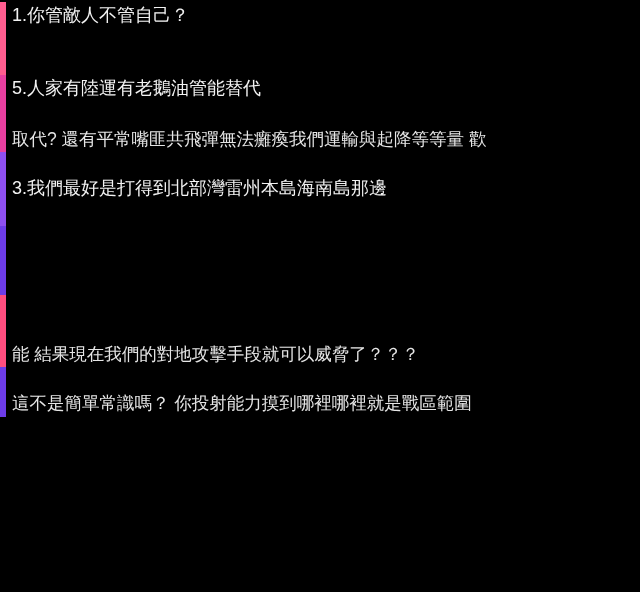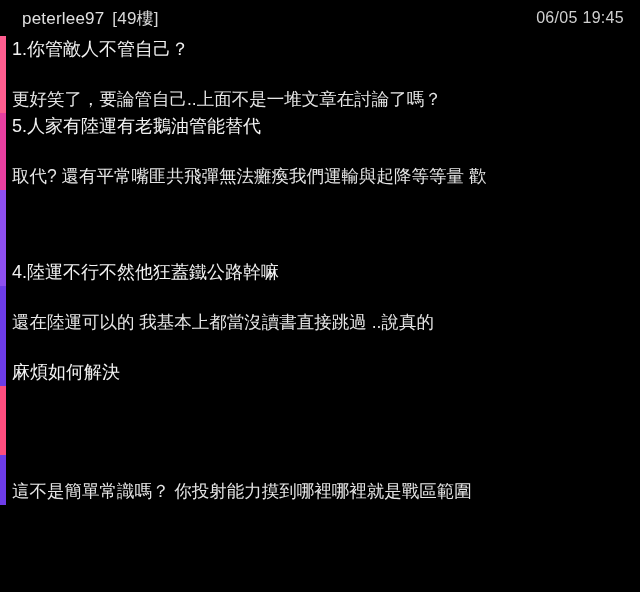--- a/index.html
+++ b/index.html
@@ -82,94 +82,79 @@
   }
   .spacer {
     height: 9px;
   }
 </style>
 </head>
 <body>
 
 <div class="screen">
 
-  <div class="header">
-    <div class="header-left">
-      <span class="author">peterlee97</span>
-      <span class="floor">[49樓]</span>
-    </div>
-    <div class="timestamp">06/05 19:45</div>
-  </div>
 
   <div class="post-body" id="post-body">
       <div class="line quote">
         <div class="bar" style="background: rgb(255, 93, 143);"></div>
         <div class="line-text">1.你管敵人不管自己？</div>
       </div>
       <div class="line spacer-row">
         <div class="bar" style="background: rgb(255, 93, 143);"></div>
         <div class="line-text spacer" style="height: 9px;">&nbsp;</div>
       </div>
       <div class="line reply">
         <div class="bar" style="background: rgb(255, 93, 143);"></div>
-        <div class="line-text">更好笑了，要論管自己..上面不是一堆文章在討論了嗎？</div>
       </div>
       <div class="line quote">
         <div class="bar" style="background: rgb(232, 63, 160);"></div>
         <div class="line-text">5.人家有陸運有老鵝油管能替代</div>
       </div>
       <div class="line spacer-row">
         <div class="bar" style="background: rgb(232, 63, 160);"></div>
         <div class="line-text spacer" style="height: 9px;">&nbsp;</div>
       </div>
       <div class="line reply">
         <div class="bar" style="background: rgb(232, 63, 160);"></div>
         <div class="line-text">取代? 還有平常嘴匪共飛彈無法癱瘓我們運輸與起降等等量 歡</div>
       </div>
       <div class="line spacer-row">
         <div class="bar" style="background: rgb(142, 79, 240);"></div>
         <div class="line-text spacer" style="height: 9px;">&nbsp;</div>
       </div>
       <div class="line quote">
         <div class="bar" style="background: rgb(142, 79, 240);"></div>
+        <div class="line-text">3.我們最好是打得到北部灣雷州本島海南島那邊</div>
       </div>
       <div class="line spacer-row">
         <div class="bar" style="background: rgb(142, 79, 240);"></div>
         <div class="line-text spacer" style="height: 9px;">&nbsp;</div>
-      </div>
-      <div class="line quote">
-        <div class="bar" style="background: rgb(142, 79, 240);"></div>
-        <div class="line-text">4.陸運不行不然他狂蓋鐵公路幹嘛</div>
       </div>
       <div class="line spacer-row">
         <div class="bar" style="background: rgb(109, 60, 232);"></div>
         <div class="line-text spacer" style="height: 9px;">&nbsp;</div>
       </div>
       <div class="line reply">
         <div class="bar" style="background: rgb(109, 60, 232);"></div>
-        <div class="line-text">還在陸運可以的 我基本上都當沒讀書直接跳過 ..說真的</div>
       </div>
       <div class="line spacer-row">
         <div class="bar" style="background: rgb(109, 60, 232);"></div>
         <div class="line-text spacer" style="height: 9px;">&nbsp;</div>
-      </div>
-      <div class="line quote">
-        <div class="bar" style="background: rgb(109, 60, 232);"></div>
-        <div class="line-text">麻煩如何解決</div>
       </div>
       <div class="line spacer-row">
         <div class="bar" style="background: rgb(255, 77, 126);"></div>
         <div class="line-text spacer" style="height: 9px;">&nbsp;</div>
       </div>
       <div class="line spacer-row">
         <div class="bar" style="background: rgb(255, 77, 126);"></div>
         <div class="line-text spacer" style="height: 9px;">&nbsp;</div>
       </div>
       <div class="line reply">
         <div class="bar" style="background: rgb(255, 77, 126);"></div>
+        <div class="line-text">能 結果現在我們的對地攻擊手段就可以威脅了？？？</div>
       </div>
       <div class="line spacer-row">
         <div class="bar" style="background: rgb(109, 60, 232);"></div>
         <div class="line-text spacer" style="height: 9px;">&nbsp;</div>
       </div>
       <div class="line reply">
         <div class="bar" style="background: rgb(109, 60, 232);"></div>
         <div class="line-text">這不是簡單常識嗎？ 你投射能力摸到哪裡哪裡就是戰區範圍</div>
       </div>
     </div>

